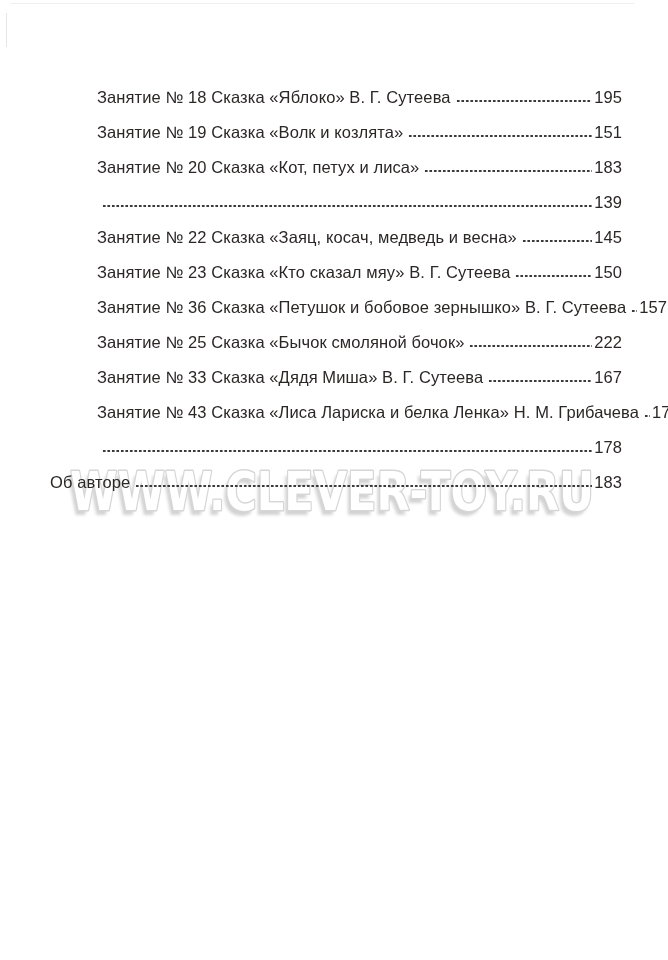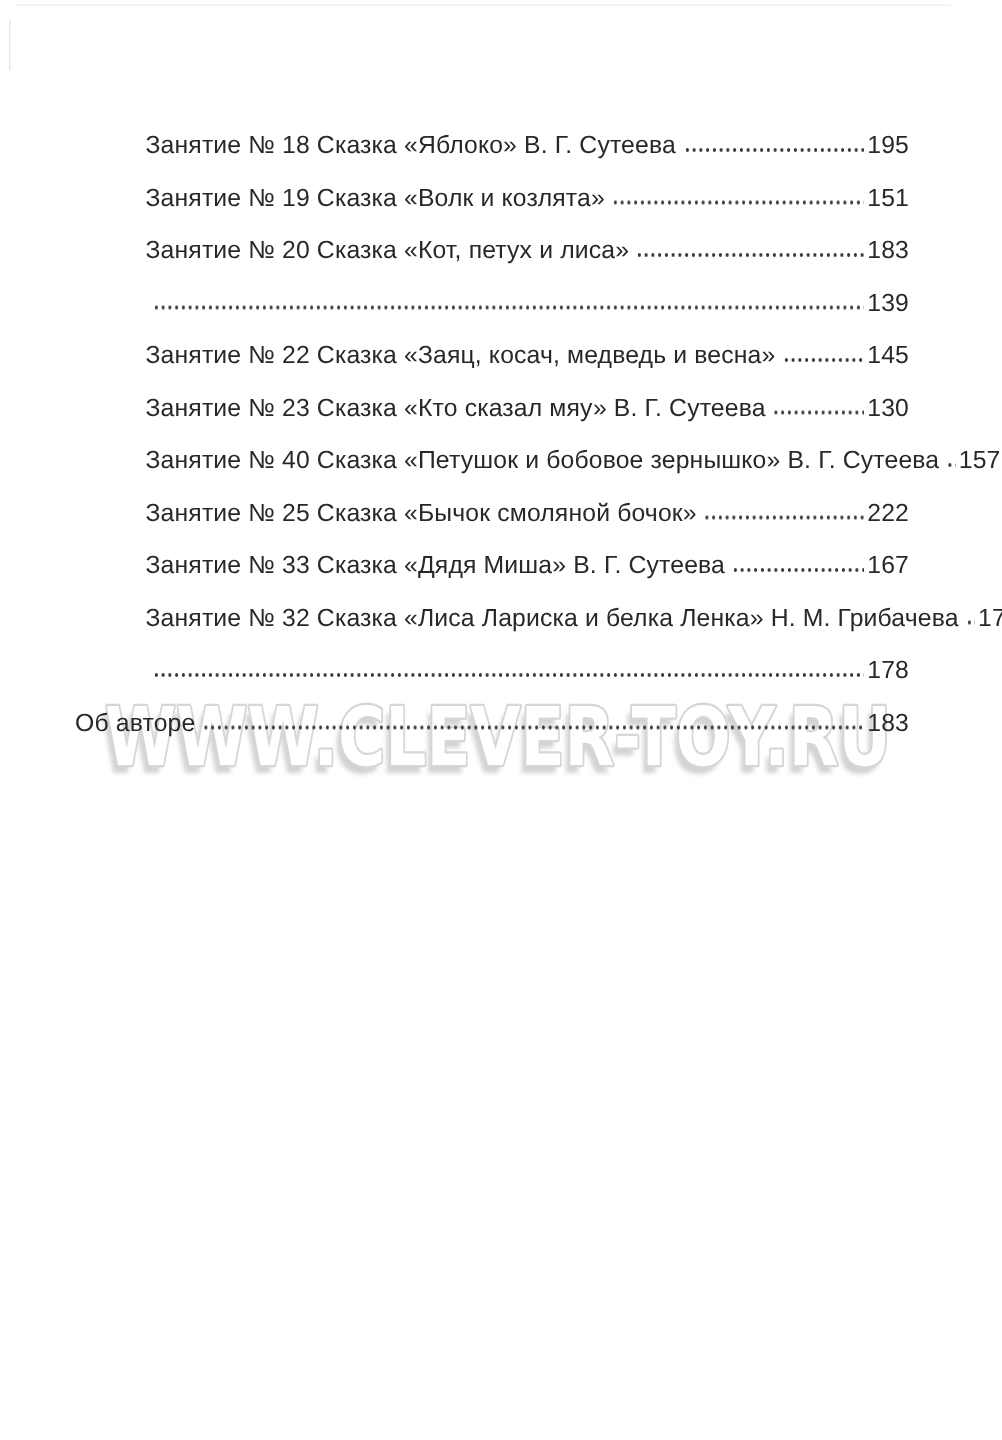--- a/index.html
+++ b/index.html
@@ -32,21 +32,21 @@
   }
   .watermark text {
     font-family: "DejaVu Sans", sans-serif;
     font-weight: bold;
   }
 
   .toc {
     position: absolute;
     left: 0;
     top: 80px;
-    right: 16px;
+    right: 0;
     z-index: 1;
   }
   .toc-row {
     display: flex;
     align-items: baseline;
     height: 35px;
     line-height: 35px;
     padding: 0 46px 0 97px;
     color: #2b2726;
     font-size: 16.5px;
@@ -103,39 +103,39 @@
       <span class="toc-pagenum">139</span>
     </div>
     <div class="toc-row">
       <span class="toc-label">Занятие № 22 Сказка «Заяц, косач, медведь и весна»</span>
       <span class="toc-leader"></span>
       <span class="toc-pagenum">145</span>
     </div>
     <div class="toc-row">
       <span class="toc-label">Занятие № 23 Сказка «Кто сказал мяу» В. Г. Сутеева</span>
       <span class="toc-leader"></span>
-      <span class="toc-pagenum">130</span>
+      <span class="toc-pagenum">150</span>
     </div>
     <div class="toc-row">
-      <span class="toc-label">Занятие № 40 Сказка «Петушок и бобовое зернышко» В. Г. Сутеева</span>
+      <span class="toc-label">Занятие № 36 Сказка «Петушок и бобовое зернышко» В. Г. Сутеева</span>
       <span class="toc-leader"></span>
       <span class="toc-pagenum">157</span>
     </div>
     <div class="toc-row">
       <span class="toc-label">Занятие № 25 Сказка «Бычок смоляной бочок»</span>
       <span class="toc-leader"></span>
       <span class="toc-pagenum">222</span>
     </div>
     <div class="toc-row">
       <span class="toc-label">Занятие № 33 Сказка «Дядя Миша» В. Г. Сутеева</span>
       <span class="toc-leader"></span>
       <span class="toc-pagenum">167</span>
     </div>
     <div class="toc-row">
-      <span class="toc-label">Занятие № 32 Сказка «Лиса Лариска и белка Ленка» Н. М. Грибачева</span>
+      <span class="toc-label">Занятие № 43 Сказка «Лиса Лариска и белка Ленка» Н. М. Грибачева</span>
       <span class="toc-leader"></span>
       <span class="toc-pagenum">174</span>
     </div>
     <div class="toc-row">
       <span class="toc-leader"></span>
       <span class="toc-pagenum">178</span>
     </div>
     <div class="toc-row about">
       <span class="toc-label">Об авторе</span>
       <span class="toc-leader"></span>

